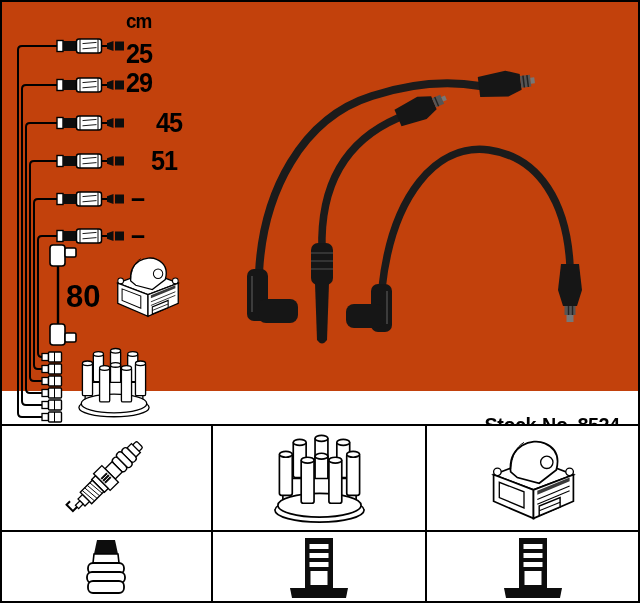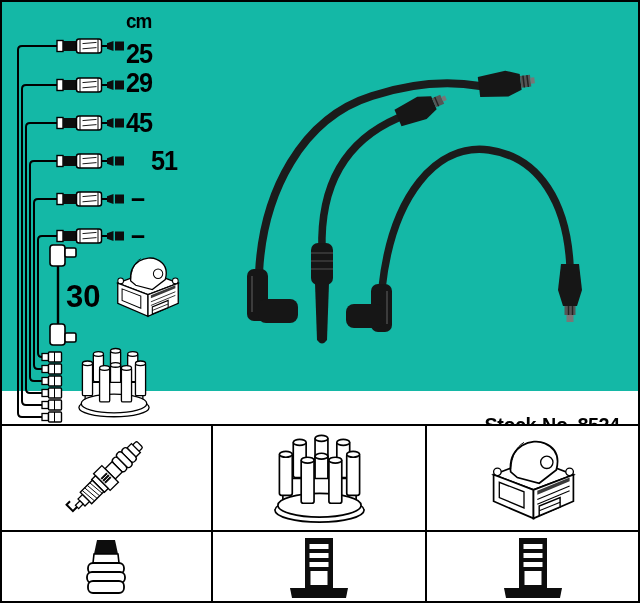--- a/index.html
+++ b/index.html
@@ -2,27 +2,27 @@
 <html><head>
 <meta charset="utf-8">
 <style>
   html,body{margin:0;padding:0;}
   body{
     width:640px;height:603px;position:relative;background:#fff;
     font-family:"Liberation Sans",sans-serif;color:#000;overflow:hidden;
   }
   .frame{position:absolute;inset:0;border:2px solid #000;pointer-events:none;z-index:50;}
   
-  .top-panel{position:absolute;left:0;top:0;width:640px;height:391px;background:#14b8a6;}
+  .top-panel{position:absolute;left:0;top:0;width:640px;height:391px;background:#c2410c;}
   .top-panel svg{position:absolute;left:0;top:0;}
   .txt{position:absolute;font-weight:700;line-height:1;white-space:nowrap;}
   .unit-header{left:126px;top:10px;font-size:21px;}
   .len{left:126px;font-size:28px;}
   .len .num,.unit-header .num{display:inline-block;transform:scaleX(.9);transform-origin:0 50%;letter-spacing:-1px;}
-  .len-0{top:40px;} .len-1{top:69px;} .len-2{top:109px;} .len-3{top:147px;margin-left:25px;}
+  .len-0{top:40px;} .len-1{top:69px;} .len-2{top:109px;margin-left:30px;} .len-3{top:147px;margin-left:25px;}
   .len-4{top:184px;left:131px;} .len-5{top:221px;left:131px;}
   .coil-len{left:66px;top:281px;font-size:31px;}
   .part-code{right:20px;top:359px;font-size:28px;text-align:right;}
   .stock-no{right:20px;top:414px;font-size:21px;text-align:right;}
   .part-code .num,.stock-no .num{display:inline-block;transform:scaleX(.94);transform-origin:100% 50%;letter-spacing:-0.5px;}
   
   .legend-grid{
     position:absolute;left:0;top:424px;width:640px;height:179px;
     border-top:2px solid #000;box-sizing:border-box;
     display:grid;grid-template-columns:1fr 1fr 1fr;grid-template-rows:106px 1fr;
@@ -231,21 +231,21 @@
     </g>
   </svg>
 
   <div class="txt unit-header"><span class="num">cm</span></div>
   <div class="txt len len-0"><span class="num">25</span></div>
   <div class="txt len len-1"><span class="num">29</span></div>
   <div class="txt len len-2"><span class="num">45</span></div>
   <div class="txt len len-3"><span class="num">51</span></div>
   <div class="txt len len-4"><span class="num">–</span></div>
   <div class="txt len len-5"><span class="num">–</span></div>
-  <div class="txt coil-len"><span class="num">30</span></div>
+  <div class="txt coil-len"><span class="num">80</span></div>
   <div class="txt stock-no"><span class="num">Stock-No. 8524</span></div>
 </div>
 
 <div class="legend-grid">
   <div class="cell">
     <svg width="170" height="102" viewBox="0 0 170 102">
       <g transform="translate(85,51) rotate(45) scale(0.9) translate(-18,-53)">
           <use href="#plug"></use>
         </g>
     </svg>

